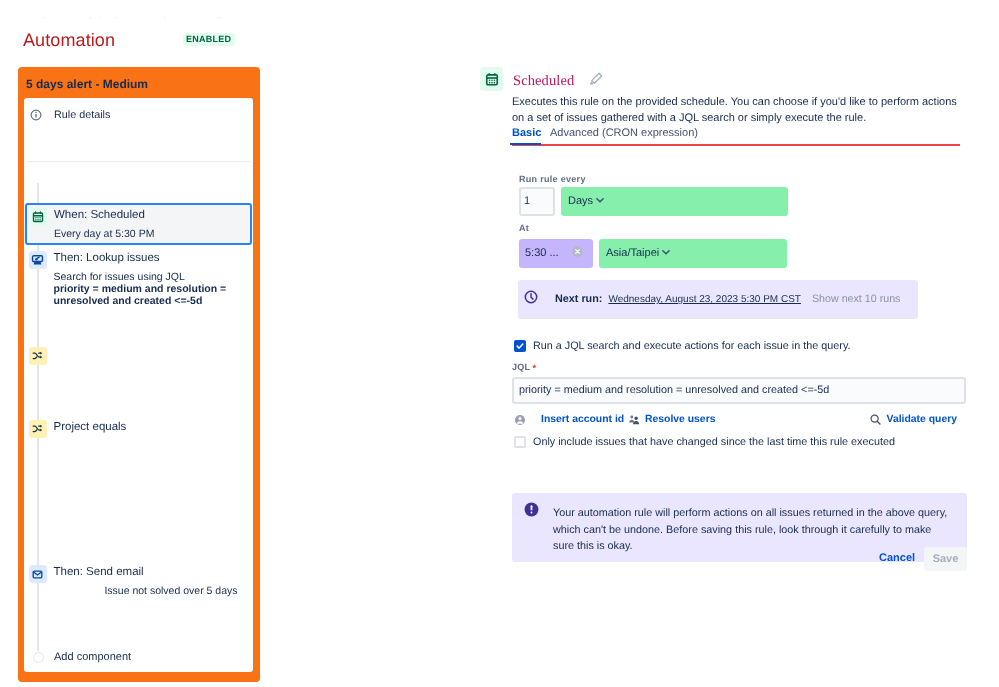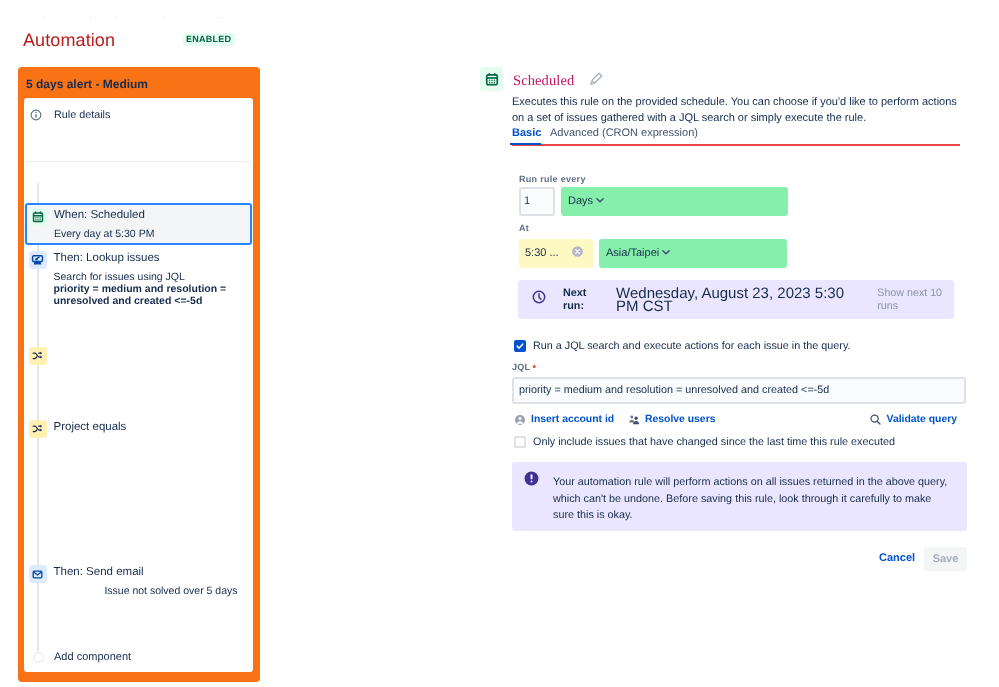--- a/index.html
+++ b/index.html
@@ -77,48 +77,48 @@
   .num-input {
     position:absolute; left:0; width:36px; height:29px; border:2px solid #DFE1E6; border-radius:3px; background:#FAFBFC;
     font-size:11px; color:#172B4D; padding-left:3px; display:flex; align-items:center; line-height:13px;
   }
   .select {
     position:absolute; height:29px; border-radius:3px; background:#86efac;
     font-size:11px; color:#172B4D; display:flex; align-items:center; padding:0 8px 0 7px;
     justify-content:flex-start; line-height:13px;
   }
   .time-pill {
-    position:absolute; left:0; width:74px; height:29px; border-radius:3px; background:#fef9c3; display:flex; align-items:center;
+    position:absolute; left:0; width:74px; height:29px; border-radius:3px; background:#c4b5fd; display:flex; align-items:center;
     padding:0 9px 0 6px; font-size:11px; color:#172B4D; justify-content:space-between; line-height:13px;
   }
 
   .nextrun {
-    position:absolute; left:-1px; width:436px; height:39px; background:#EAE6FF; border-radius:3px;
-    display:flex; align-items:center; padding-left:14px;
+    position:absolute; left:-1px; width:400px; height:39px; background:#EAE6FF; border-radius:3px;
+    display:flex; align-items:center; padding-left:6px;
   }
   .nextrun .lbl { font-weight:700; font-size:10.8px; margin-left:17px; line-height:13px; }
-  .nextrun .val { font-size:15px; margin-left:12px; line-height:13px; }
+  .nextrun .val { font-size:10px; margin-left:6px; line-height:13px;text-decoration:underline; }
   .nextrun .link { font-size:10.7px; color:#8993A4; margin-left:11px; line-height:13px; }
 
   .check-row { position:absolute; display:flex; align-items:flex-start;text-align:center; }
   .cb { width:12px; height:12px; border-radius:2px; flex:0 0 12px; margin-top:1px; }
   .cb.on { background:#0052CC; display:flex; align-items:center; justify-content:center; }
   .cb.off { border:2px solid #DFE1E6; background:#fff; }
   .check-row .lbl { margin-left:7px; font-size:10.8px; color:#172B4D; line-height:14px; }
 
   .jql-box {
     position:absolute; left:-7px; width:454px; height:27px; background:#FAFBFC; border:2px solid #DFE1E6;
     border-radius:3px; font-size:10.8px; display:flex; align-items:center; padding-left:5px; color:#172B4D; line-height:13px;
   }
   .links { position:absolute; left:-7px; width:454px; }
   .lnk { position:absolute; display:flex; align-items:center; font-size:10.4px; color:#0052CC; font-weight:700; line-height:13px; white-space:nowrap; }
   .lnk .ic { margin-right:5px; display:flex; }
 
   .warnbox {
-    position:absolute; left:-7px; width:455px; height:69px; background:#EAE6FF; border-radius:3px;
+    position:absolute; left:-7px; width:455px; height:69px; background:#EAE6FF; border-radius:3px;margin-top:31px;
   }
   .warnbox .wic { position:absolute; left:12px; top:9px; }
   .warnbox .txt { position:absolute; left:41px; top:12px; width:396px; font-size:10.8px; line-height:16.5px; color:#172B4D; }
   .btn-cancel { position:absolute; font-size:11px; color:#0052CC; font-weight:700; line-height:13px; }
   .btn-save { position:absolute; font-size:11px; color:#A5ADBA; font-weight:700; background:#F4F5F7; border-radius:3px; width:43px; height:24px; text-align:center; line-height:24px; }
 </style>
 </head>
 <body>
 
 <div id="page">
@@ -302,21 +302,21 @@
               <path d="M3.5 8.2l3.1 3.2 5.9-6.5" fill="none" stroke="#fff" stroke-width="2.3" stroke-linecap="round" stroke-linejoin="round"></path>
             </svg>
           </span>
         <span class="lbl">Run a JQL search and execute actions for each issue in the query.</span>
       </div>
 
       <div class="field-label" style="position:absolute;left:-7px;top:191px;"><span>JQL</span><span class="req">*</span></div>
       <div class="jql-box" style="top:207px;">priority = medium and resolution = unresolved and created &lt;=-5d</div>
 
       <div class="links" style="top:243px;height:14px;">
-        <span class="lnk" style="left:2px;">
+        <span class="lnk" style="left:2px;gap:10px;">
           <span class="ic">
               <svg width="12" height="12" viewBox="0 0 16 16">
                 <circle cx="8" cy="8" r="6.7" fill="#97A0AF"></circle>
                 <circle cx="8" cy="5.9" r="2.1" fill="#fff"></circle>
                 <path d="M3.7 12.9c0.6-2.0 2.2-3.1 4.3-3.1s3.7 1.1 4.3 3.1z" fill="#fff"></path>
               </svg>
             </span>
           <span>Insert account id</span>
         </span>
         <span class="lnk" style="left:116px;">

